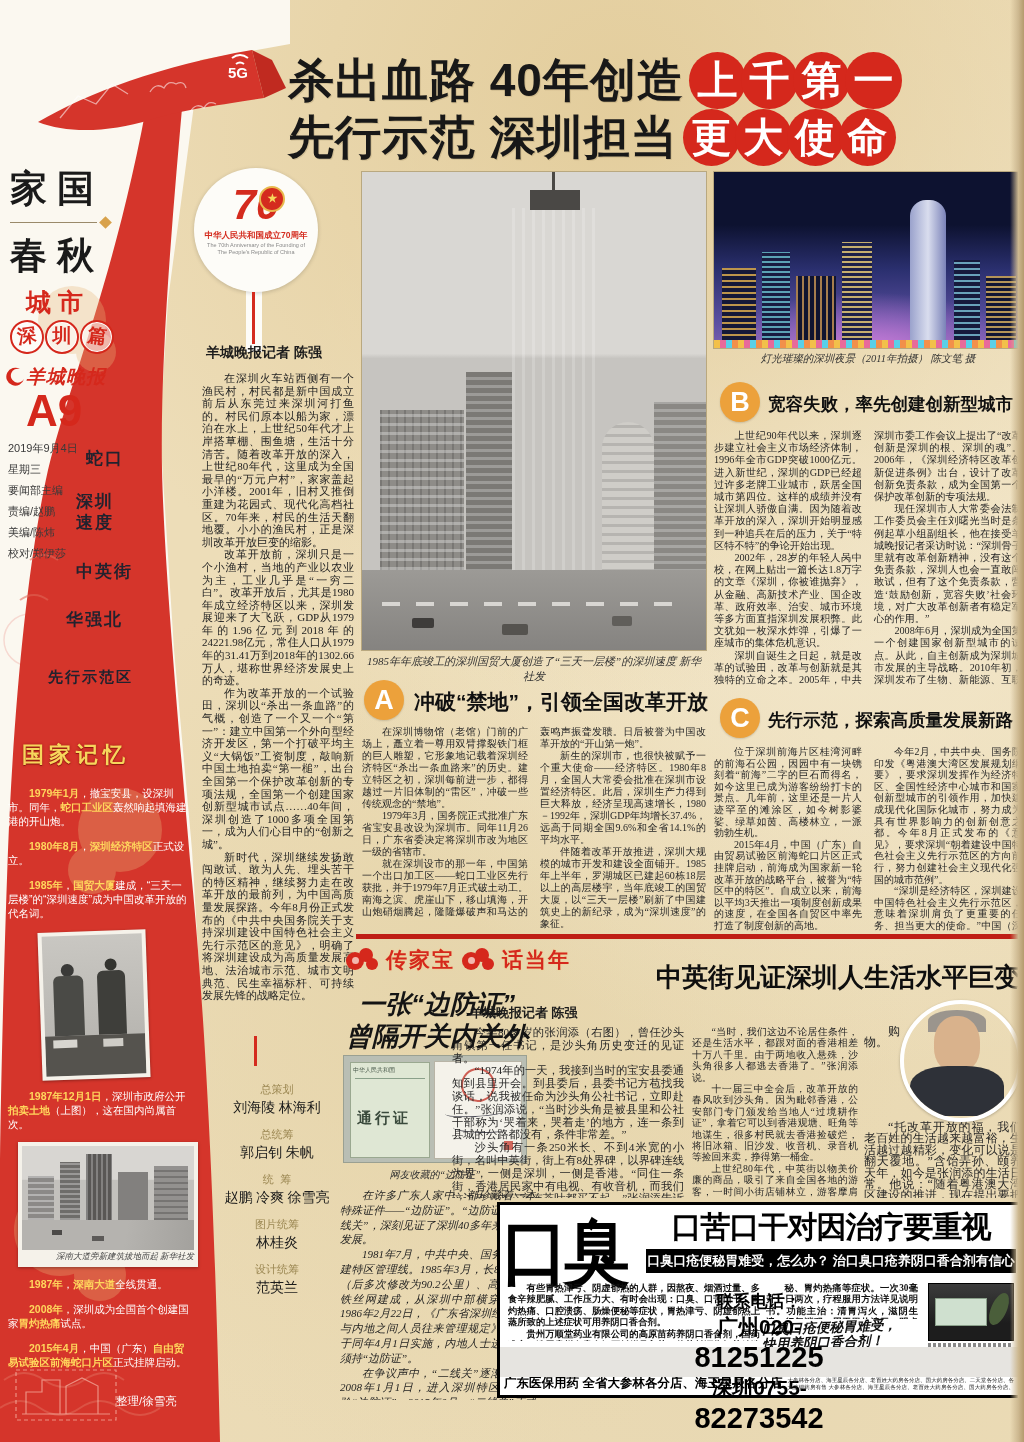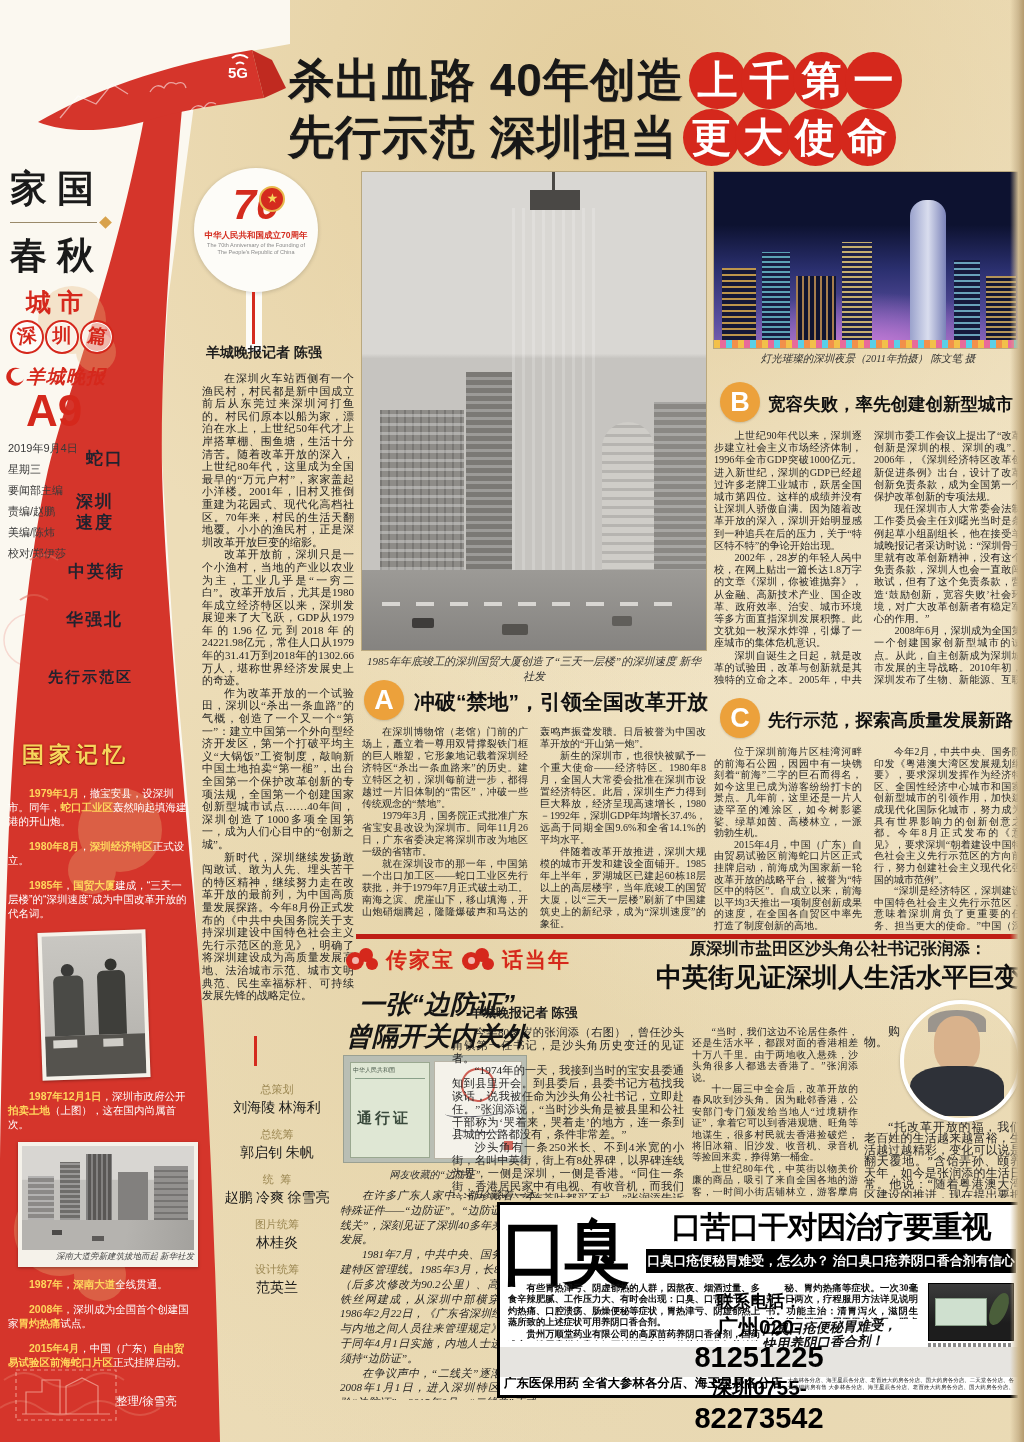--- a/index.html
+++ b/index.html
@@ -216,21 +216,21 @@
     <div>2019年9月4日</div>
     <div>星期三</div>
     <div>要闻部主编</div>
     <div>责编/赵鹏</div>
     <div>美编/陈炜</div>
     <div>校对/郑伊莎</div>
   </div>
 
   <span class="band-tag" style="left:86px;top:447px;">蛇口</span>
   <span class="band-tag" style="left:76px;top:492px;width:44px;line-height:21px;">深圳速度</span>
-  <span class="band-tag" style="left:68px;top:560px;">中英街</span>
+  <span class="band-tag" style="left:76px;top:560px;">中英街</span>
   <span class="band-tag" style="left:66px;top:608px;">华强北</span>
   <span class="band-tag" style="left:48px;top:668px;font-size:15px;">先行示范区</span>
 
   <div class="abs" id="memory-title">国家记忆</div>
 
   <div class="abs" id="timeline">
     <p><em>1979年1月</em>，撤宝安县，设深圳市。同年，<em>蛇口工业区</em>轰然响起填海建港的开山炮。</p>
     <p><em>1980年8月</em>，<em>深圳经济特区</em>正式设立。</p>
     <p><em>1985年</em>，<em>国贸大厦</em>建成，“三天一层楼”的“深圳速度”成为中国改革开放的代名词。</p>
     <div class="rib-photo" id="photo-auction">
@@ -423,21 +423,20 @@
     </div>
   </div>
   <div class="abs" id="photo-docs-cap">网友收藏的“边防证”</div>
   <div class="abs" id="feat-left-paras">
       <p>在许多广东人家中，都珍藏着一本特殊证件——“边防证”。“边防证”及“二线关”，深刻见证了深圳40多年来的城市发展。</p>
       <p>1981年7月，中共中央、国务院决定建特区管理线。1985年3月，长84.6公里（后多次修改为90.2公里）、高2.8米的铁丝网建成，从深圳中部横穿而过。1986年2月22日，《广东省深圳经济特区与内地之间人员往来管理规定》出台，于同年4月1日实施，内地人士进入特区须持“边防证”。</p>
       <p>在争议声中，“二线关”逐渐淡出。2008年1月1日，进入深圳特区不再查验“边防证”。2015年6月，“二线关”正式退出历史舞台。（羊城晚报记者 黄宙辉）</p>
     </div>
 
   <div class="abs" id="byline-feat">羊城晚报记者 陈强</div>
-  <div class="abs" id="feat-kicker">原深圳市盐田区沙头角公社书记张润添：</div>
   <div class="abs" id="feat-title">中英街见证深圳人生活水平巨变</div>
   <div class="feat-col" id="feat-col1">
       <p>今年80多岁的张润添（右图），曾任沙头角镇第一任书记，是沙头角历史变迁的见证者。</p>
       <p>“1974年的一天，我接到当时的宝安县委通知到县里开会。到县委后，县委书记方苞找我谈话，说我被任命为沙头角公社书记，立即赴任。”张润添说，“当时沙头角是被县里和公社干部称为‘哭着来，哭着走’的地方，连一条到县城的公路都没有，条件非常差。”</p>
       <p>沙头角有一条250米长、不到4米宽的小街，名叫中英街，街上有8处界碑，以界碑连线为界，一侧是深圳，一侧是香港。“同住一条街，香港居民家中有电视、有收音机，而我们这边政府办公室连茶叶都买不起。”张润添告诉记者。</p>
     </div>
   <div class="feat-col" id="feat-col2">
       <p>“当时，我们这边不论居住条件，还是生活水平，都跟对面的香港相差十万八千里。由于两地收入悬殊，沙头角很多人都逃去香港了。”张润添说。</p>
       <p>十一届三中全会后，改革开放的春风吹到沙头角。因为毗邻香港，公安部门专门颁发给当地人“过境耕作证”，拿着它可以到香港观塘、旺角等地谋生，很多村民就去香港捡破烂，将旧冰箱、旧沙发、收音机、录音机等捡回来卖，挣得第一桶金。</p>
       <p>上世纪80年代，中英街以物美价廉的商品，吸引了来自全国各地的游客，一时间小街店铺林立，游客摩肩接踵，成为闻名遐迩的“购物天堂”。最鼎盛的时候，每天都有近十万人到中英街</p>

